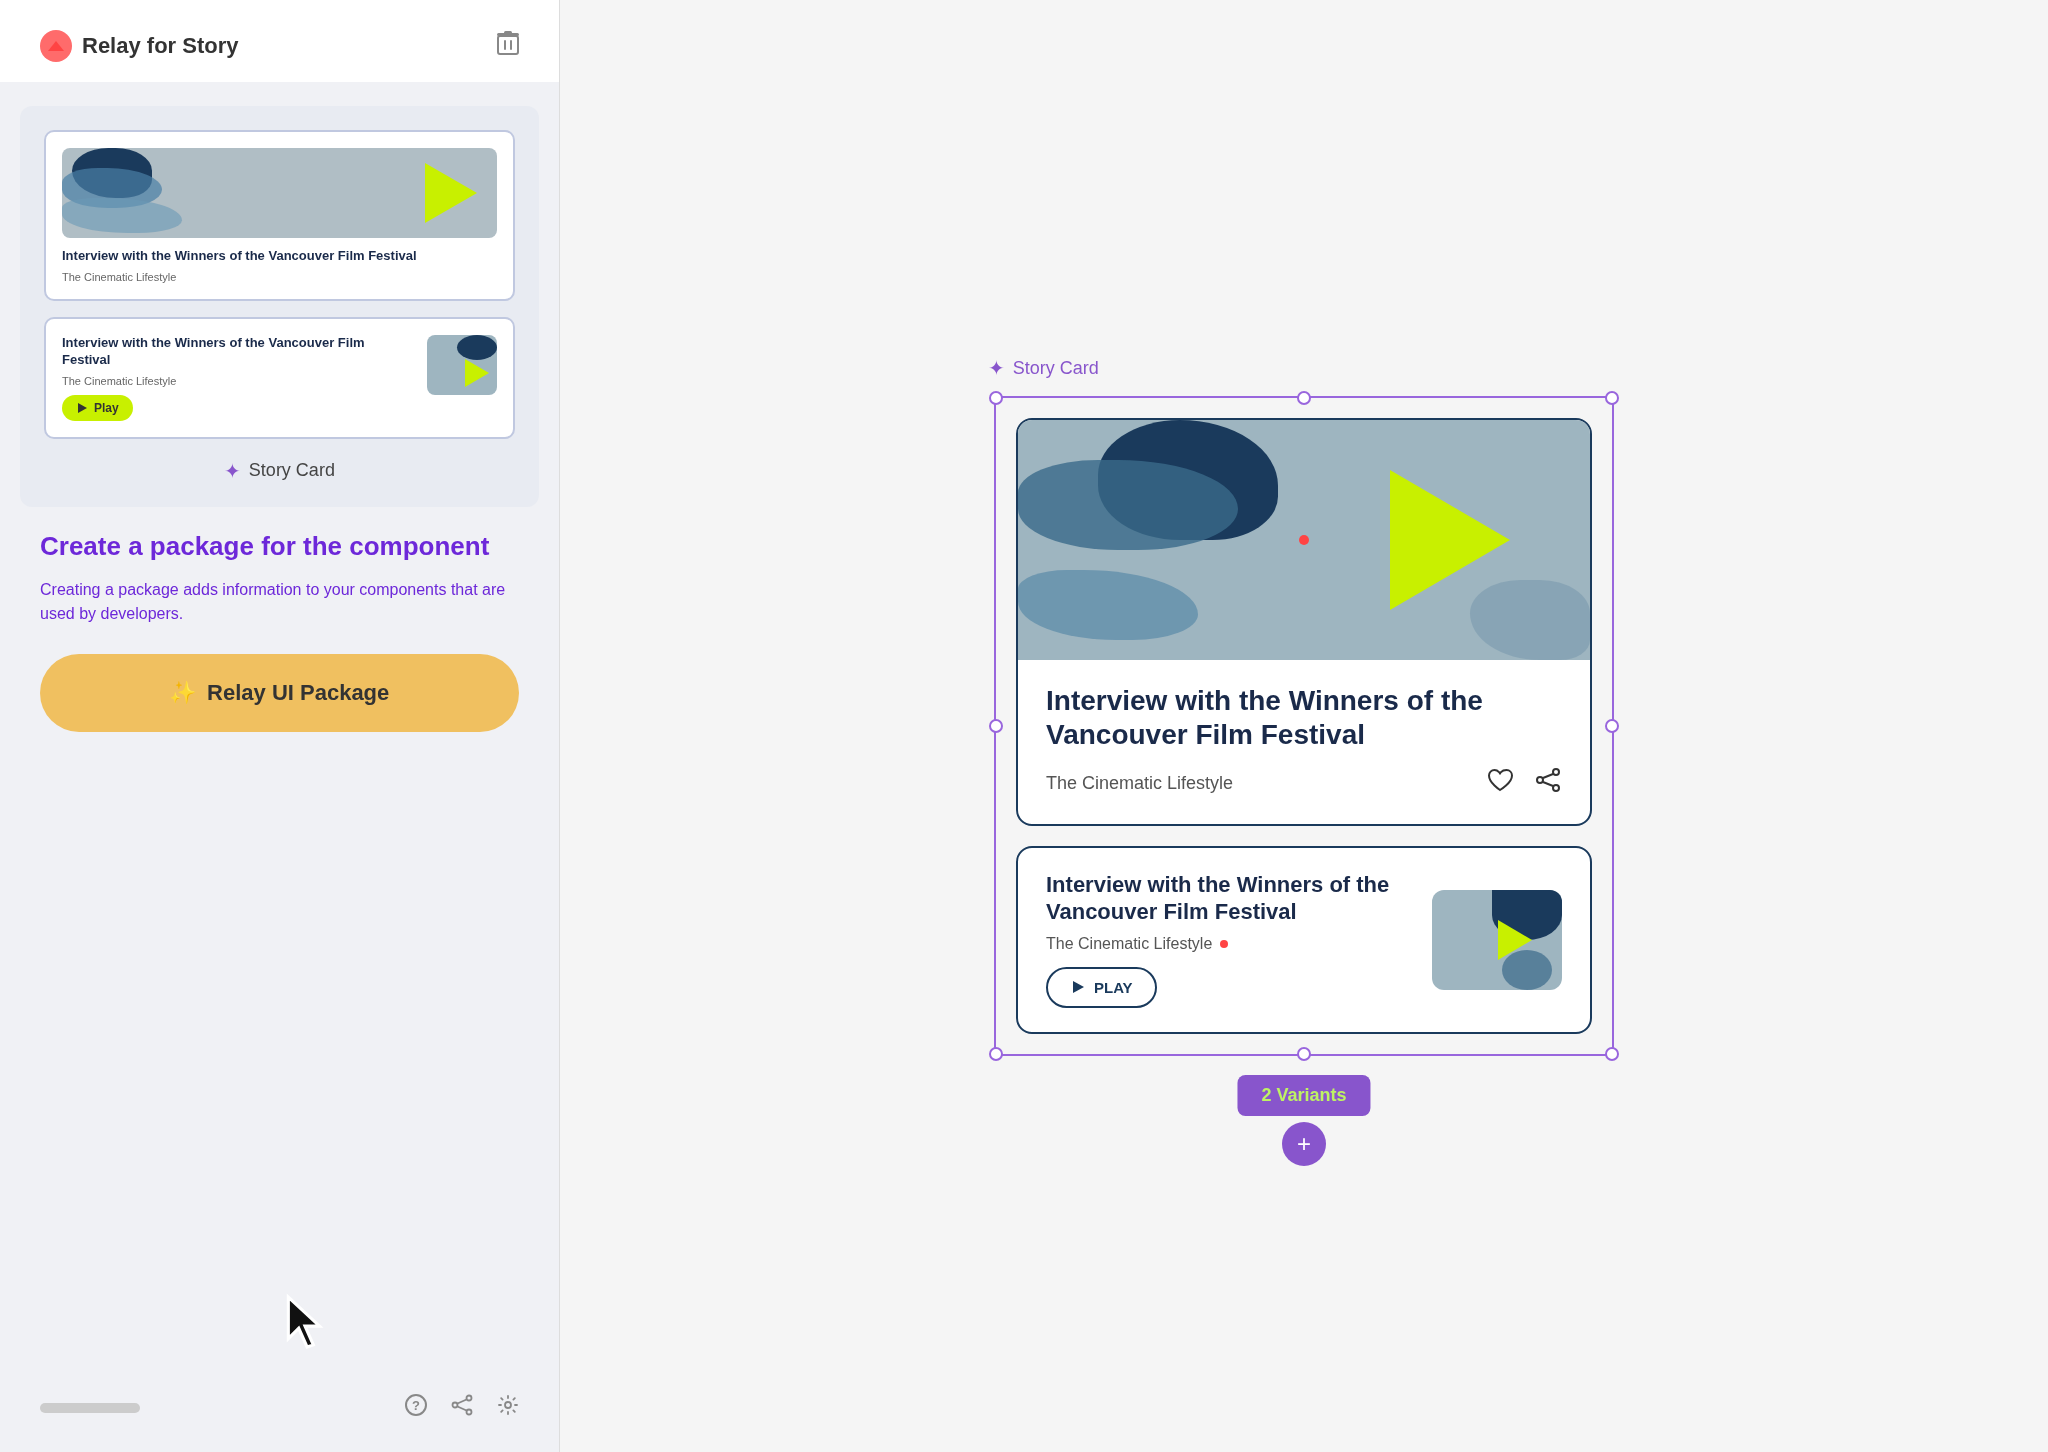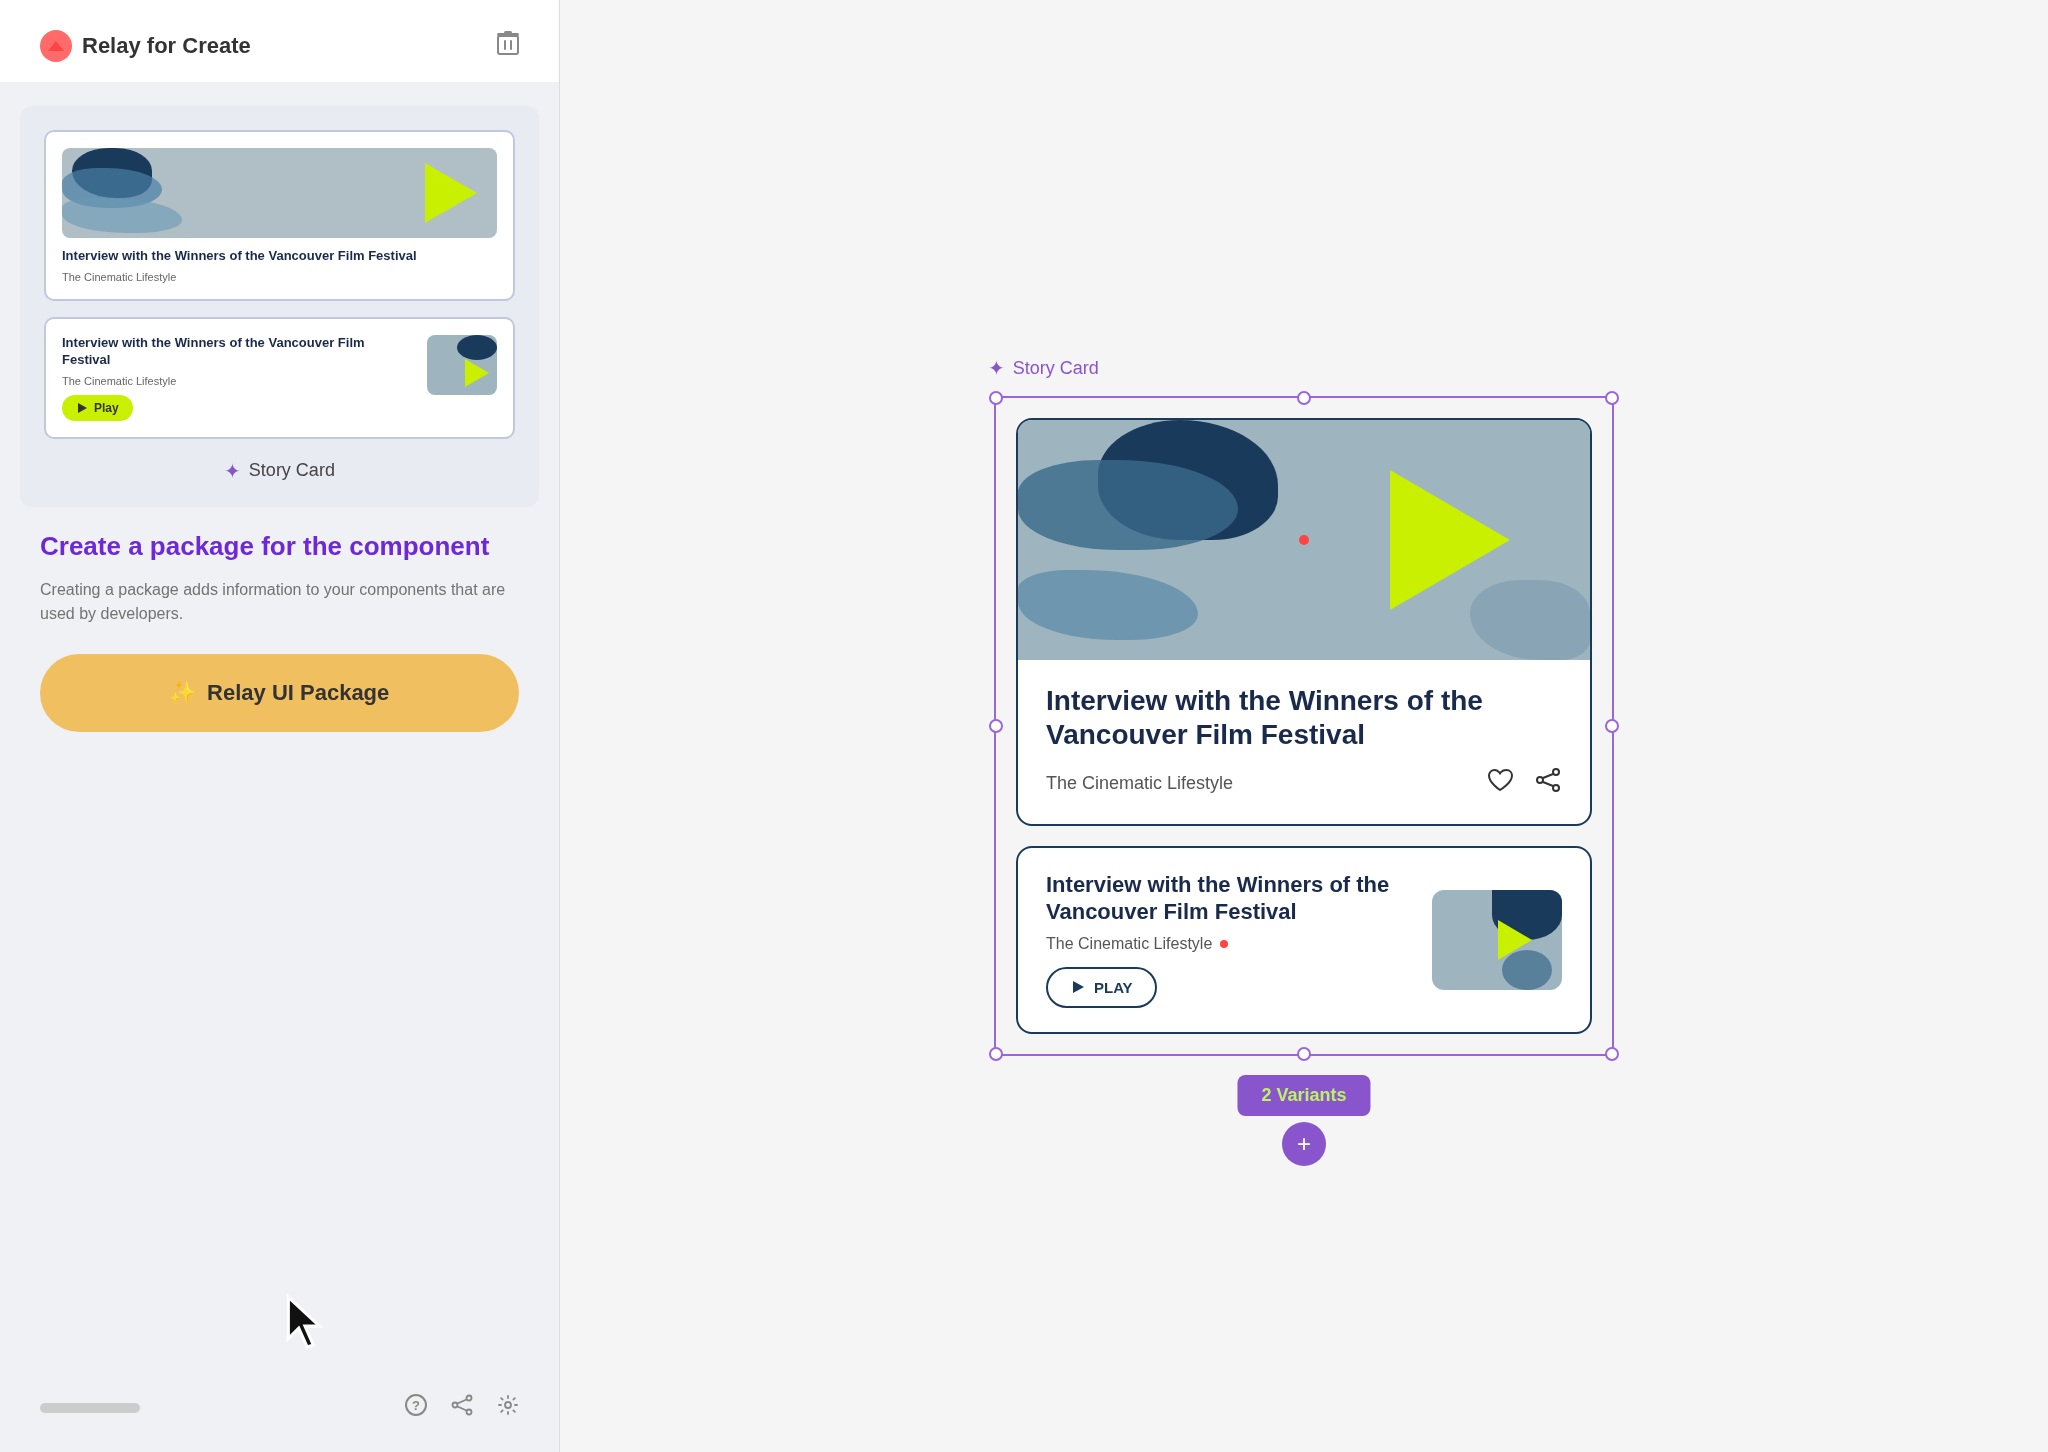--- a/index.html
+++ b/index.html
@@ -179,21 +179,21 @@
     .description-title {
       font-size: 26px;
       font-weight: 700;
       color: #6d28d9;
       margin-bottom: 16px;
       line-height: 1.2;
     }
 
     .description-text {
       font-size: 16px;
-      color: #737373;
+      color: #6d28d9;
       line-height: 1.5;
       margin-bottom: 28px;
     }
 
     .create-btn {
       width: 100%;
       background: #f0c060;
       border: none;
       border-radius: 40px;
       padding: 26px 20px;
@@ -464,21 +464,21 @@
 
 <div class="left-panel">
 
   <div class="panel-header">
     <div class="brand">
       <div class="brand-icon">
         <svg width="20" height="14" viewBox="0 0 20 14" fill="none">
           <path d="M10 2L18 12H2L10 2Z" fill="#ff4444" stroke="none"></path>
         </svg>
       </div>
-      <span class="brand-name">Relay for Create</span>
+      <span class="brand-name">Relay for Story</span>
     </div>
     <div class="trash-icon">
       <svg width="22" height="24" viewBox="0 0 22 24" fill="none">
         <rect x="1" y="5" width="20" height="18" rx="2" stroke="#888" stroke-width="2" fill="none"></rect>
         <rect x="7" y="9" width="2" height="10" rx="1" fill="#888"></rect>
         <rect x="13" y="9" width="2" height="10" rx="1" fill="#888"></rect>
         <rect x="0" y="2" width="22" height="3" rx="1.5" fill="#888"></rect>
         <rect x="7" y="0" width="8" height="3" rx="1.5" fill="#888"></rect>
       </svg>
     </div>

